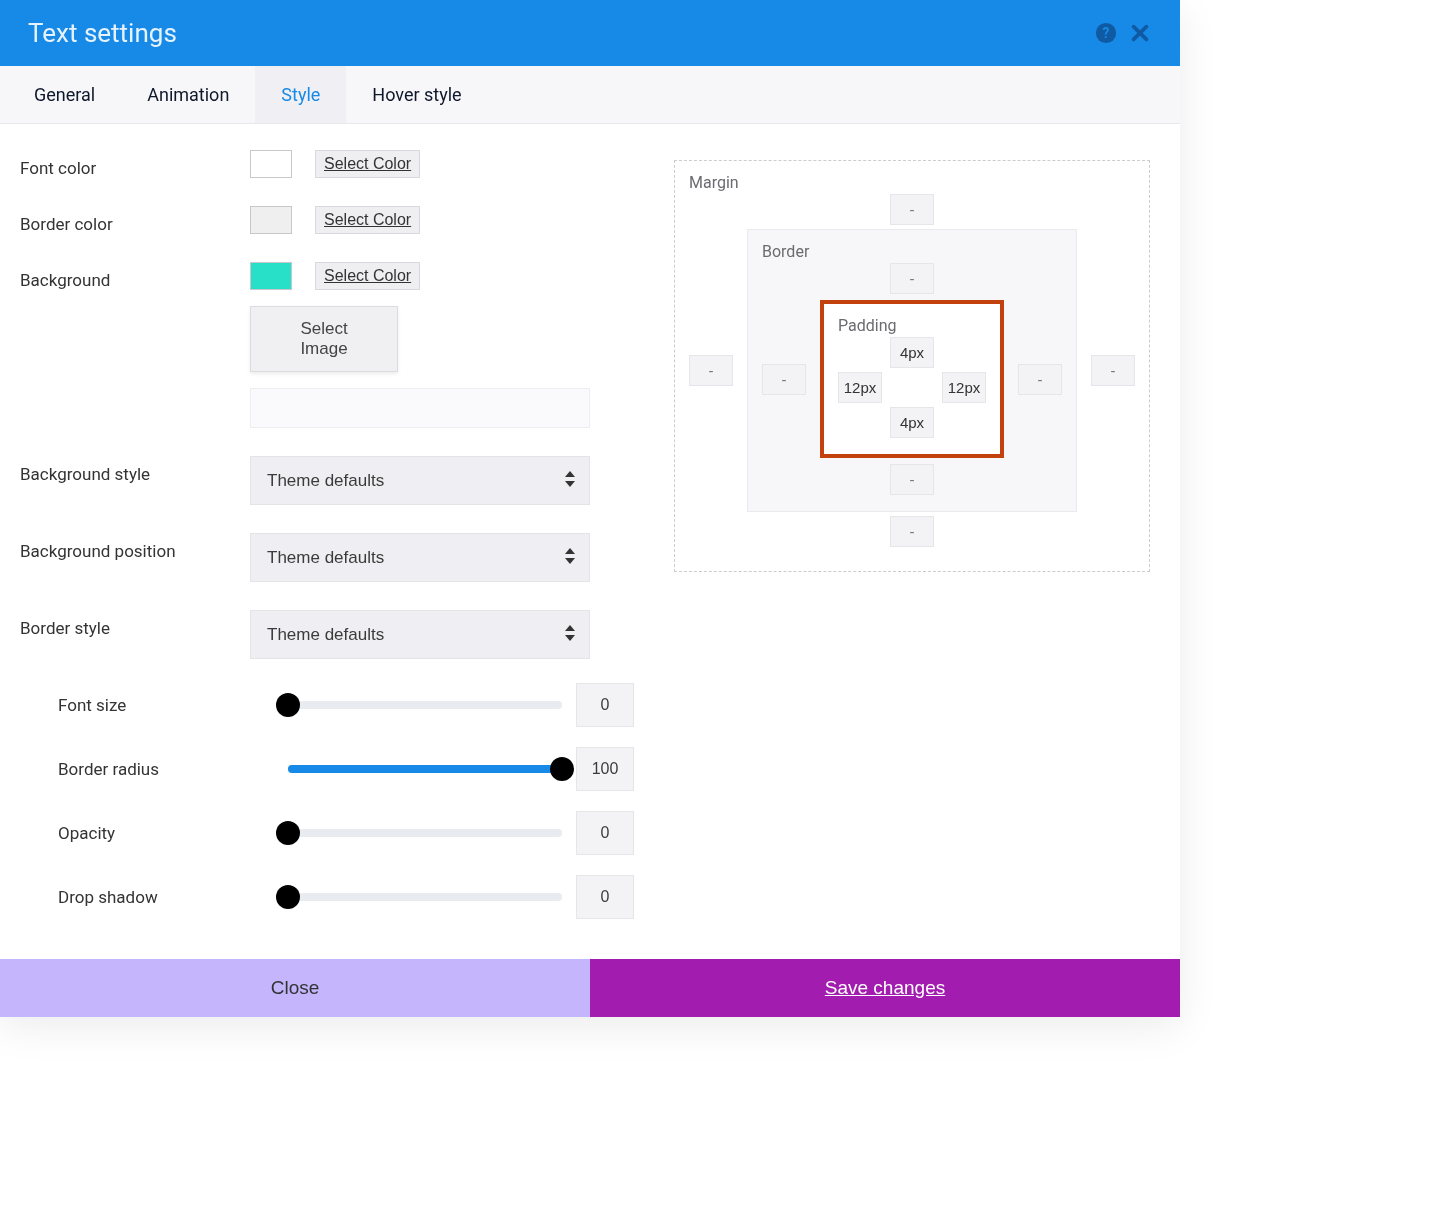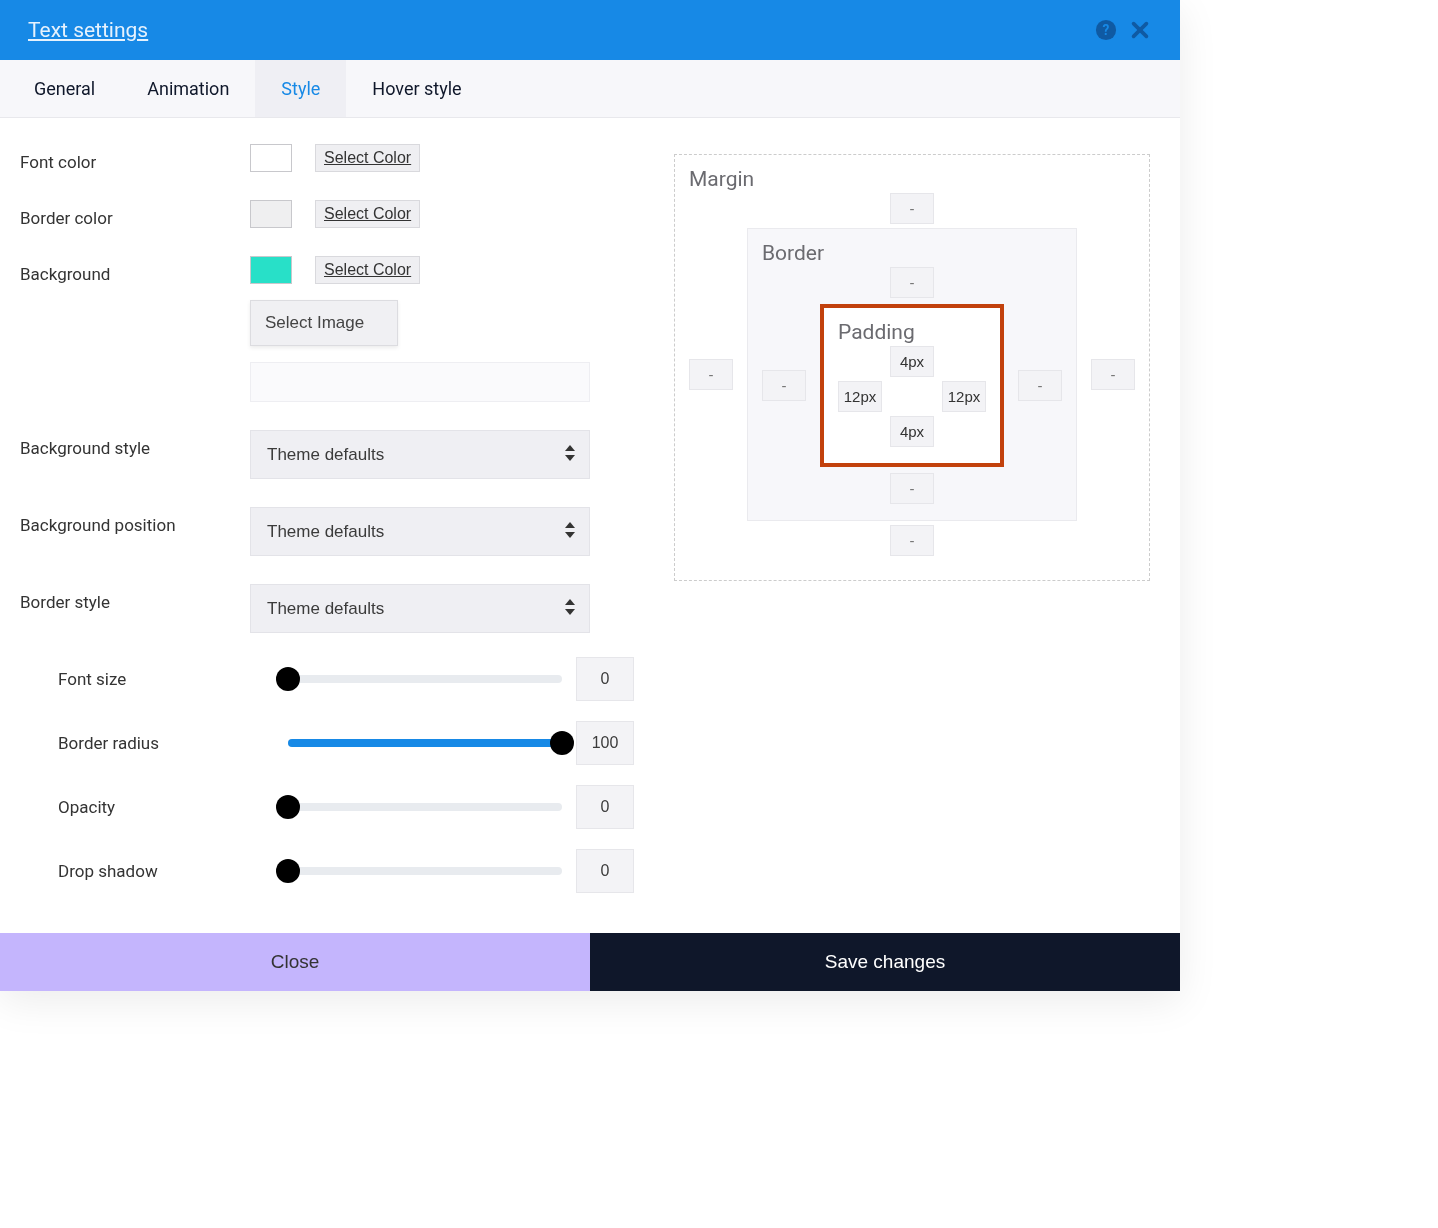--- a/index.html
+++ b/index.html
@@ -24,24 +24,23 @@
   
   .modal-header {
     background: #1789e6;
     color: #fff;
     padding: 18px 28px;
     display: flex;
     align-items: center;
     justify-content: space-between;
   }
   .modal-header h1 {
-    font-size: 21px;
+    font-size: 26px;
     font-weight: 400;
     color: #e6f2fd;
-    text-decoration: underline;
   }
   .header-icons {
     display: flex;
     align-items: center;
     gap: 10px;
   }
   .header-icons .icon {
     width: 24px; height: 24px;
     color: #0f5aa3;
     cursor: pointer;
@@ -104,26 +103,26 @@
     font-size: 16px;
     text-decoration: underline;
     background: #efeff2;
     border: 1px solid #d9d9dd;
     padding: 4px 8px;
     color: #333;
     cursor:pointer;
   }
   .select-image-btn {
     width: 148px;
-    padding: 12px 14px;
+    padding: 12px 36px;
     font-size: 17px;
     background: #f0f0f3;
     border: 1px solid #dcdce0;
     color: #444;
-    text-align:left;
+    text-align:center;
     cursor:pointer;
     box-shadow: 0 2px 4px rgba(0,0,0,0.08);
     margin-top:6px;
   }
   .preview-placeholder {
     width: 340px; height: 40px;
     background:#fafafc;
     border:1px solid #eeeef2;
     margin-top:6px;
   }
@@ -189,21 +188,21 @@
     color:#3b3b3b;
   }
   
   .box-diagram {
     width: 476px;
     border: 1px dashed #ccc;
     padding: 6px 6px 24px 6px;
     position:relative;
   }
   .bm-label {
-    font-size: 21px;
+    font-size: 16px;
     color: #6b6b70;
     padding: 6px 4px 2px 8px;
   }
   .bm-layer {
     display:flex; flex-direction:column; align-items:center;
     position:relative;
   }
   .bm-input {
     width: 44px;
     text-align:center;
@@ -240,21 +239,21 @@
     height: 58px;
   }
   .footer-btn {
     flex:1 1 50%;
     display:flex; align-items:center; justify-content:center;
     font-size: 19px;
     cursor:pointer;
     border:none;
   }
   .footer-btn.close { background:#c4b5fd; color:#333; }
-  .footer-btn.save  { background:#0f172a; color:#fff; }
+  .footer-btn.save  { background:#a21caf; color:#fff;text-decoration:underline; }
 </style>
 </head>
 <body>
 
 <div class="modal">
 
   <div class="modal-header">
     <h1>Text settings</h1>
     <div class="header-icons">
       <span class="icon">

